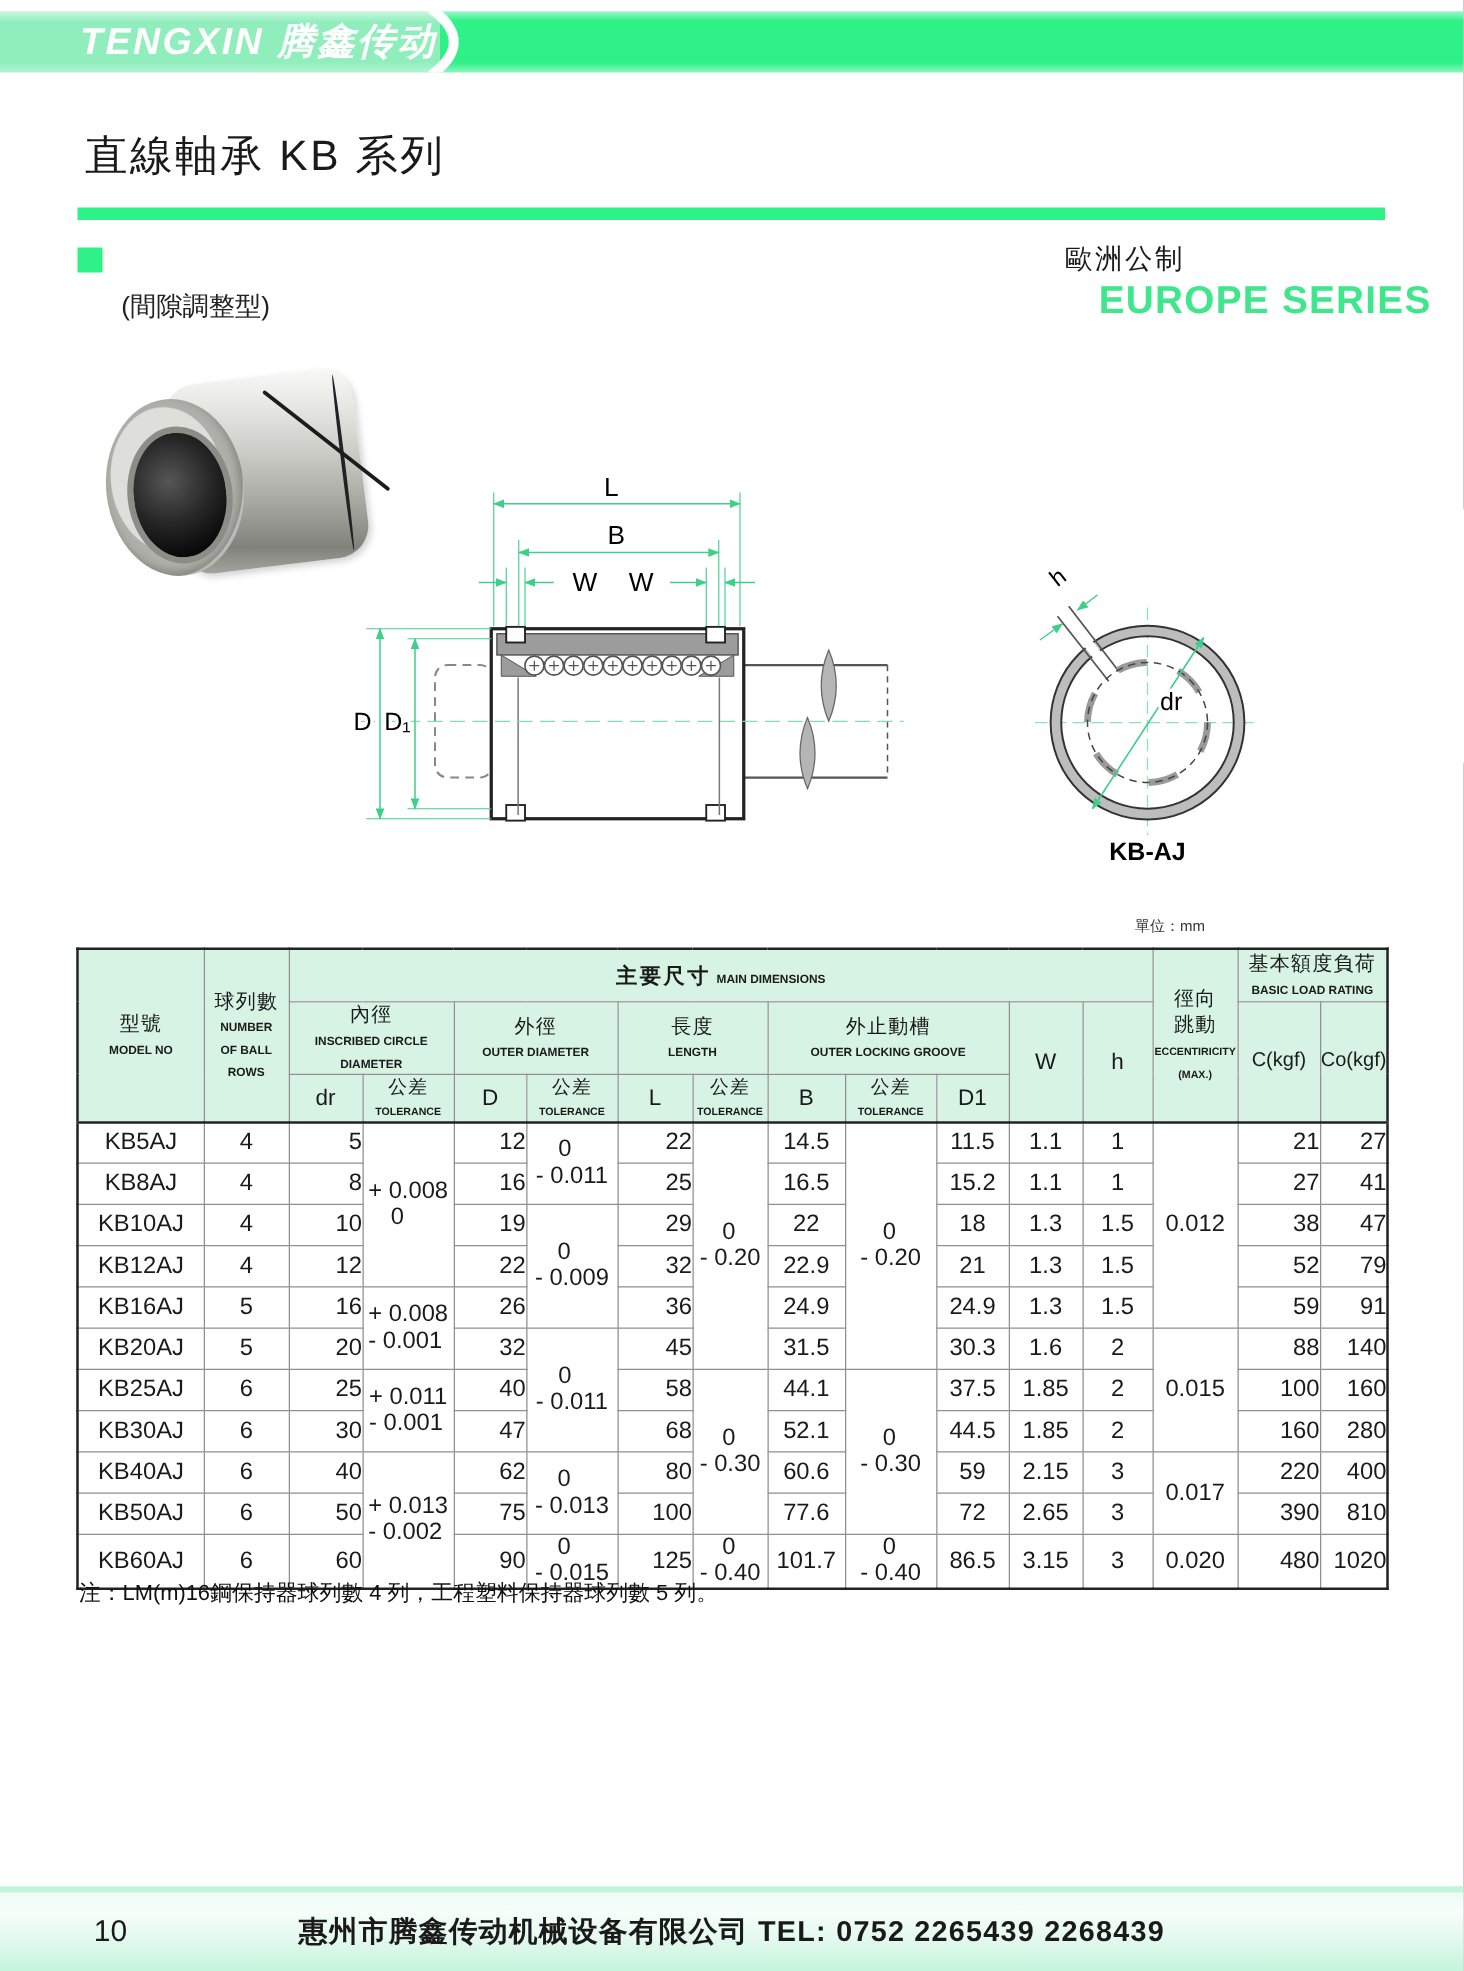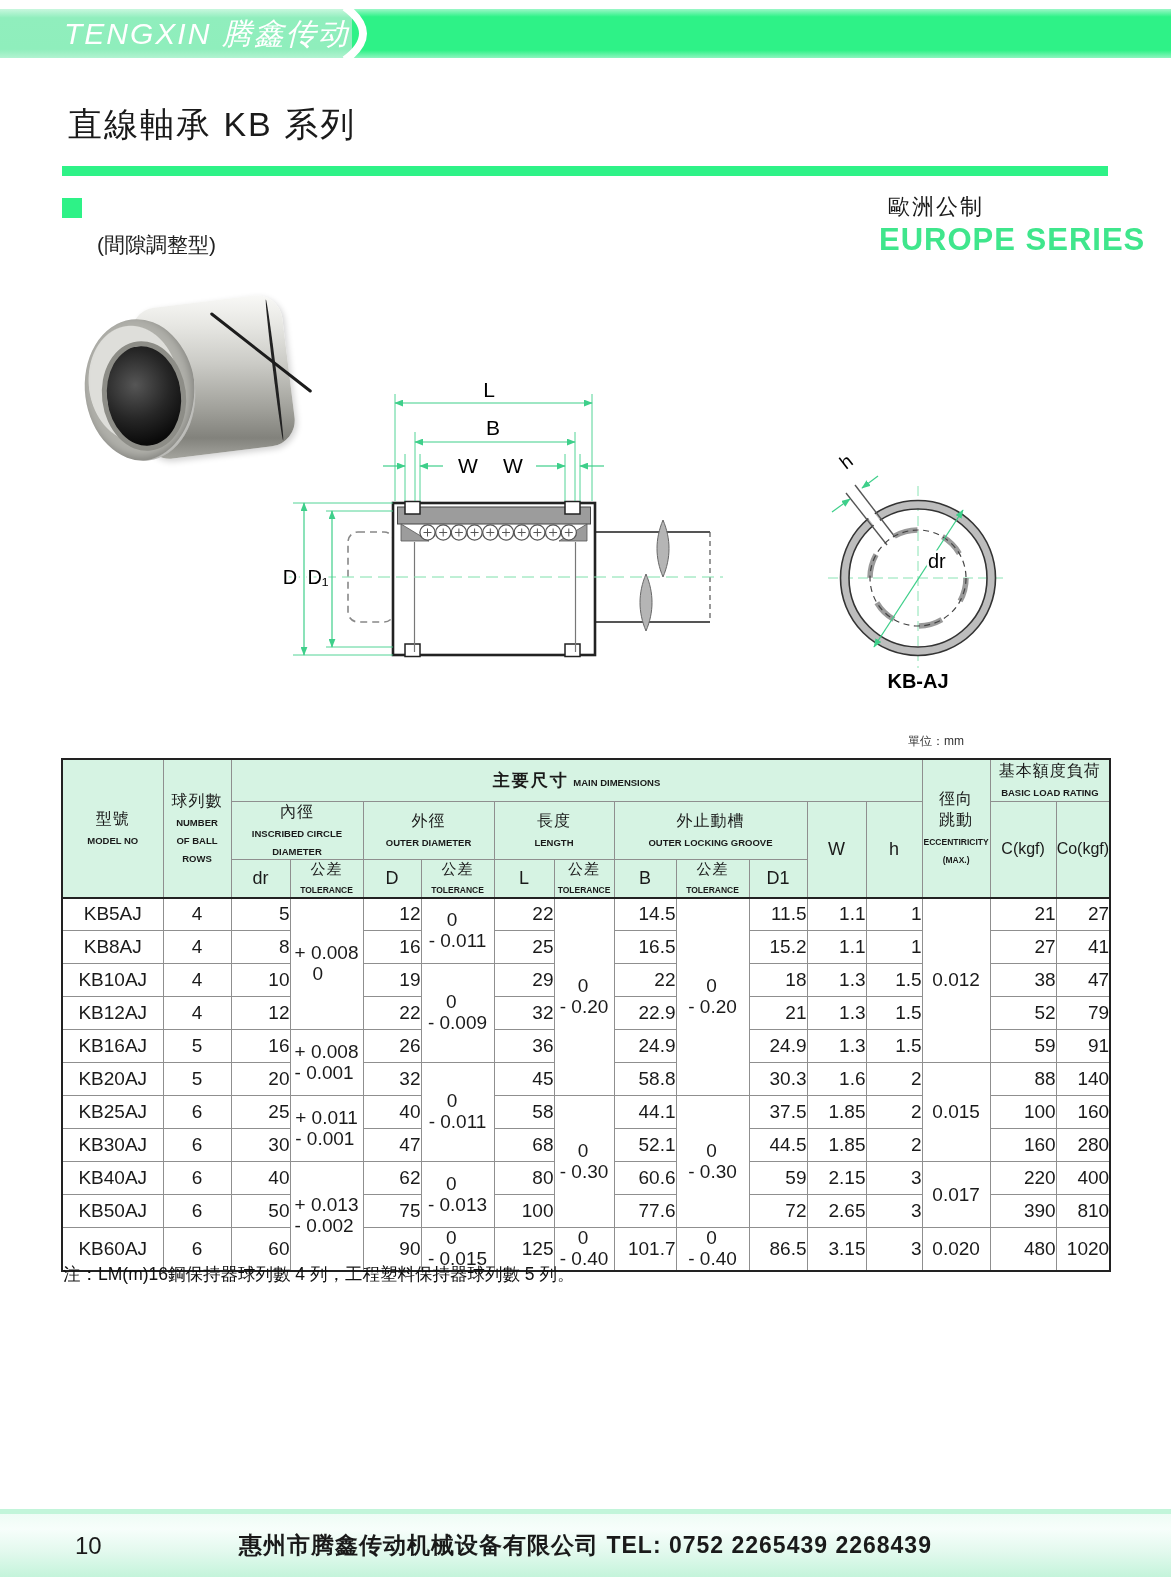--- a/index.html
+++ b/index.html
@@ -7,29 +7,29 @@
         font-family:"Liberation Sans","DejaVu Sans",sans-serif;color:#1a1a1a;}
 
   
   .banner{position:absolute;left:0;top:9px;width:1171px;height:49px;}
   .banner .seg-light{position:absolute;left:0;top:0;width:352px;height:49px;
      background:linear-gradient(180deg,#c8f7de 0%,#90eebd 18%,#8feebc 82%,#b2f3d1 100%);}
   .banner .seg-bright{position:absolute;left:352px;top:0;right:0;height:49px;
      background:linear-gradient(180deg,#9cf7c8 0%,#2ef287 16%,#2ef287 84%,#8df5bf 100%);}
   .banner svg{position:absolute;left:0;top:0;}
   .logo-text{position:absolute;left:64px;top:0;height:49px;line-height:49px;
-     color:#fff;font-size:30px;font-weight:normal;font-style:italic;letter-spacing:2px;white-space:nowrap;}
+     color:#fff;font-size:30px;font-weight:bold;font-style:italic;letter-spacing:2px;white-space:nowrap;}
 
   
   .section-title{position:absolute;left:68px;top:102px;font-size:34px;font-weight:normal;letter-spacing:2px;}
   .divider{position:absolute;left:62px;top:166px;width:1046px;height:10px;background:var(--accent,#2ef287);}
   .bullet{position:absolute;left:62px;top:198px;width:20px;height:20px;background:var(--accent,#2ef287);}
   .product-title{position:absolute;left:95px;top:182px;font-size:40px;font-weight:bold;letter-spacing:1px;}
   .product-subtitle{position:absolute;left:97px;top:231px;font-size:21px;color:#222;}
-  .metric-label{position:absolute;left:888px;top:192px;font-size:22px;letter-spacing:2px;}
+  .metric-label{position:absolute;left:852px;top:192px;font-size:22px;letter-spacing:2px;}
   .series-label{position:absolute;left:879px;top:222px;font-size:31px;font-weight:bold;color:var(--series,#3fe68c);letter-spacing:1px;}
 
   
   .photo{position:absolute;left:85px;top:293px;width:215px;height:182px;}
   .ph-body{position:absolute;left:52px;top:8px;width:152px;height:152px;border-radius:26px;
      transform:rotate(-7deg);
      background:linear-gradient(187deg,#fafaf8 0%,#e6e6e2 20%,#cbcbc6 42%,#a2a29c 68%,#82827c 86%,#a9a9a3 100%);
      box-shadow:2px 3px 6px rgba(0,0,0,.18);}
   .ph-slit{position:absolute;left:112px;top:58px;width:128px;height:3px;background:#1c1c1c;
      transform:rotate(38deg);border-radius:2px;}
@@ -62,21 +62,21 @@
   .en{font-size:9.5px;font-weight:bold;letter-spacing:0;}
   .en-s{font-size:8.5px;font-weight:bold;}
   .sym{font-size:18px;}
   .kgf{font-size:16px;}
   tr.hr1{height:42px;} tr.hr2{height:46px;} tr.hr3{height:38px;}
   table.spec tbody tr{height:33px;}
   table.spec tbody tr:last-child{height:40px;}
   table.spec tbody td{font-size:19px;vertical-align:middle;background:#fff;}
   td.a-c{text-align:center;}
   td.a-r{text-align:right;padding-right:14px;}
-  td.a-l{text-align:right;padding-left:10px;}
+  td.a-l{text-align:center;padding-left:10px;}
   td.tol{text-align:center;font-size:17px;line-height:1.1;}
   td.tol .tolbox{display:inline-block;text-align:left;}
   td.tol .tl{white-space:nowrap;}
   td.tol .tl.pad{margin-left:18px;}
   td.ecc{text-align:center;font-size:19px;}
 
   
   .footer{position:absolute;left:0;top:1509px;width:1171px;height:68px;
      border-top:5px solid #c2f5da;
      background:linear-gradient(180deg,#eefcf5 0%,#f7fefb 22%,#e3f9ee 55%,#bef3d7 100%);}
@@ -396,21 +396,21 @@
             <td class="a-r">59</td>
             <td class="a-r">91</td>
           </tr>
           <tr>
             <td class="a-c">KB20AJ</td>
             <td class="a-c">5</td>
             <td class="a-r">20</td>
             <td class="a-r">32</td>
             <td rowspan="3" class="tol"><span class="tolbox"><div class="tl pad">0</div><div class="tl">- 0.011</div></span></td>
             <td class="a-r">45</td>
-            <td class="a-l">58.8</td>
+            <td class="a-l">31.5</td>
             <td class="a-l">30.3</td>
             <td class="a-l">1.6</td>
             <td class="a-l">2</td>
             <td rowspan="3" class="ecc">0.015</td>
             <td class="a-r">88</td>
             <td class="a-r">140</td>
           </tr>
           <tr>
             <td class="a-c">KB25AJ</td>
             <td class="a-c">6</td>

